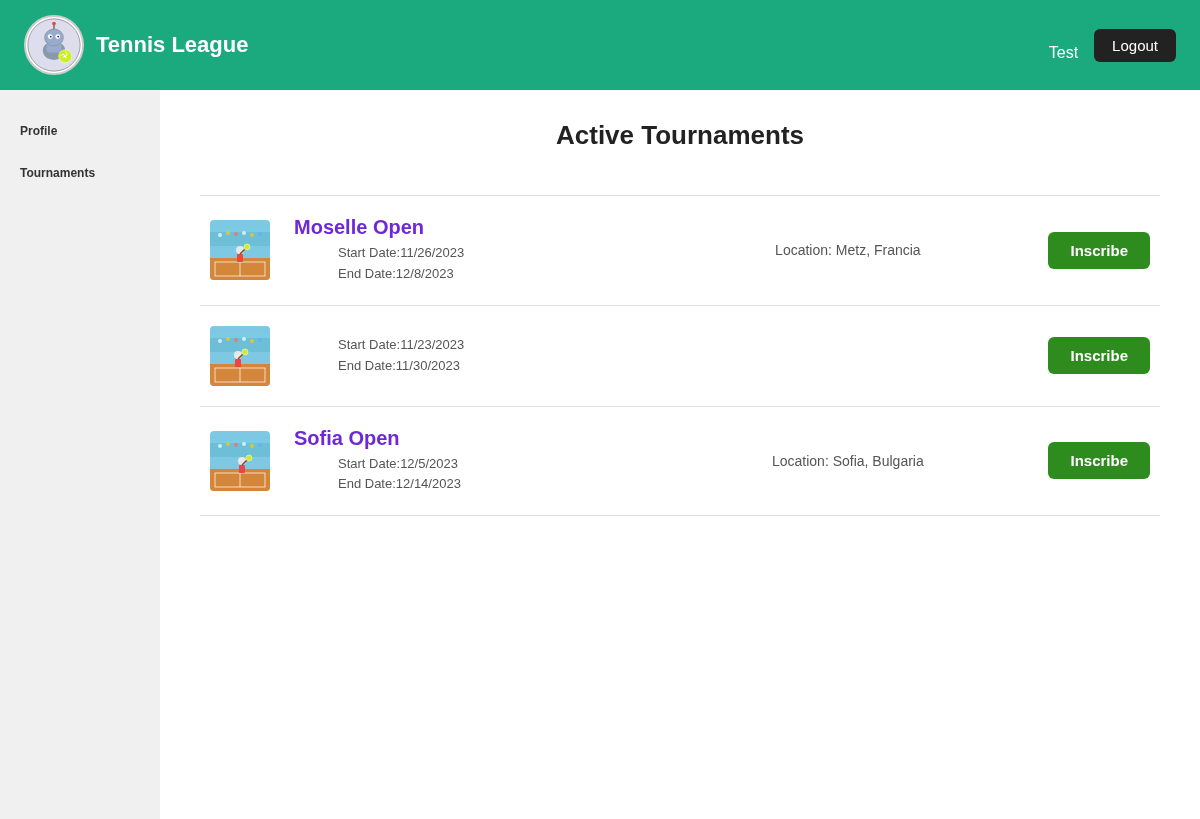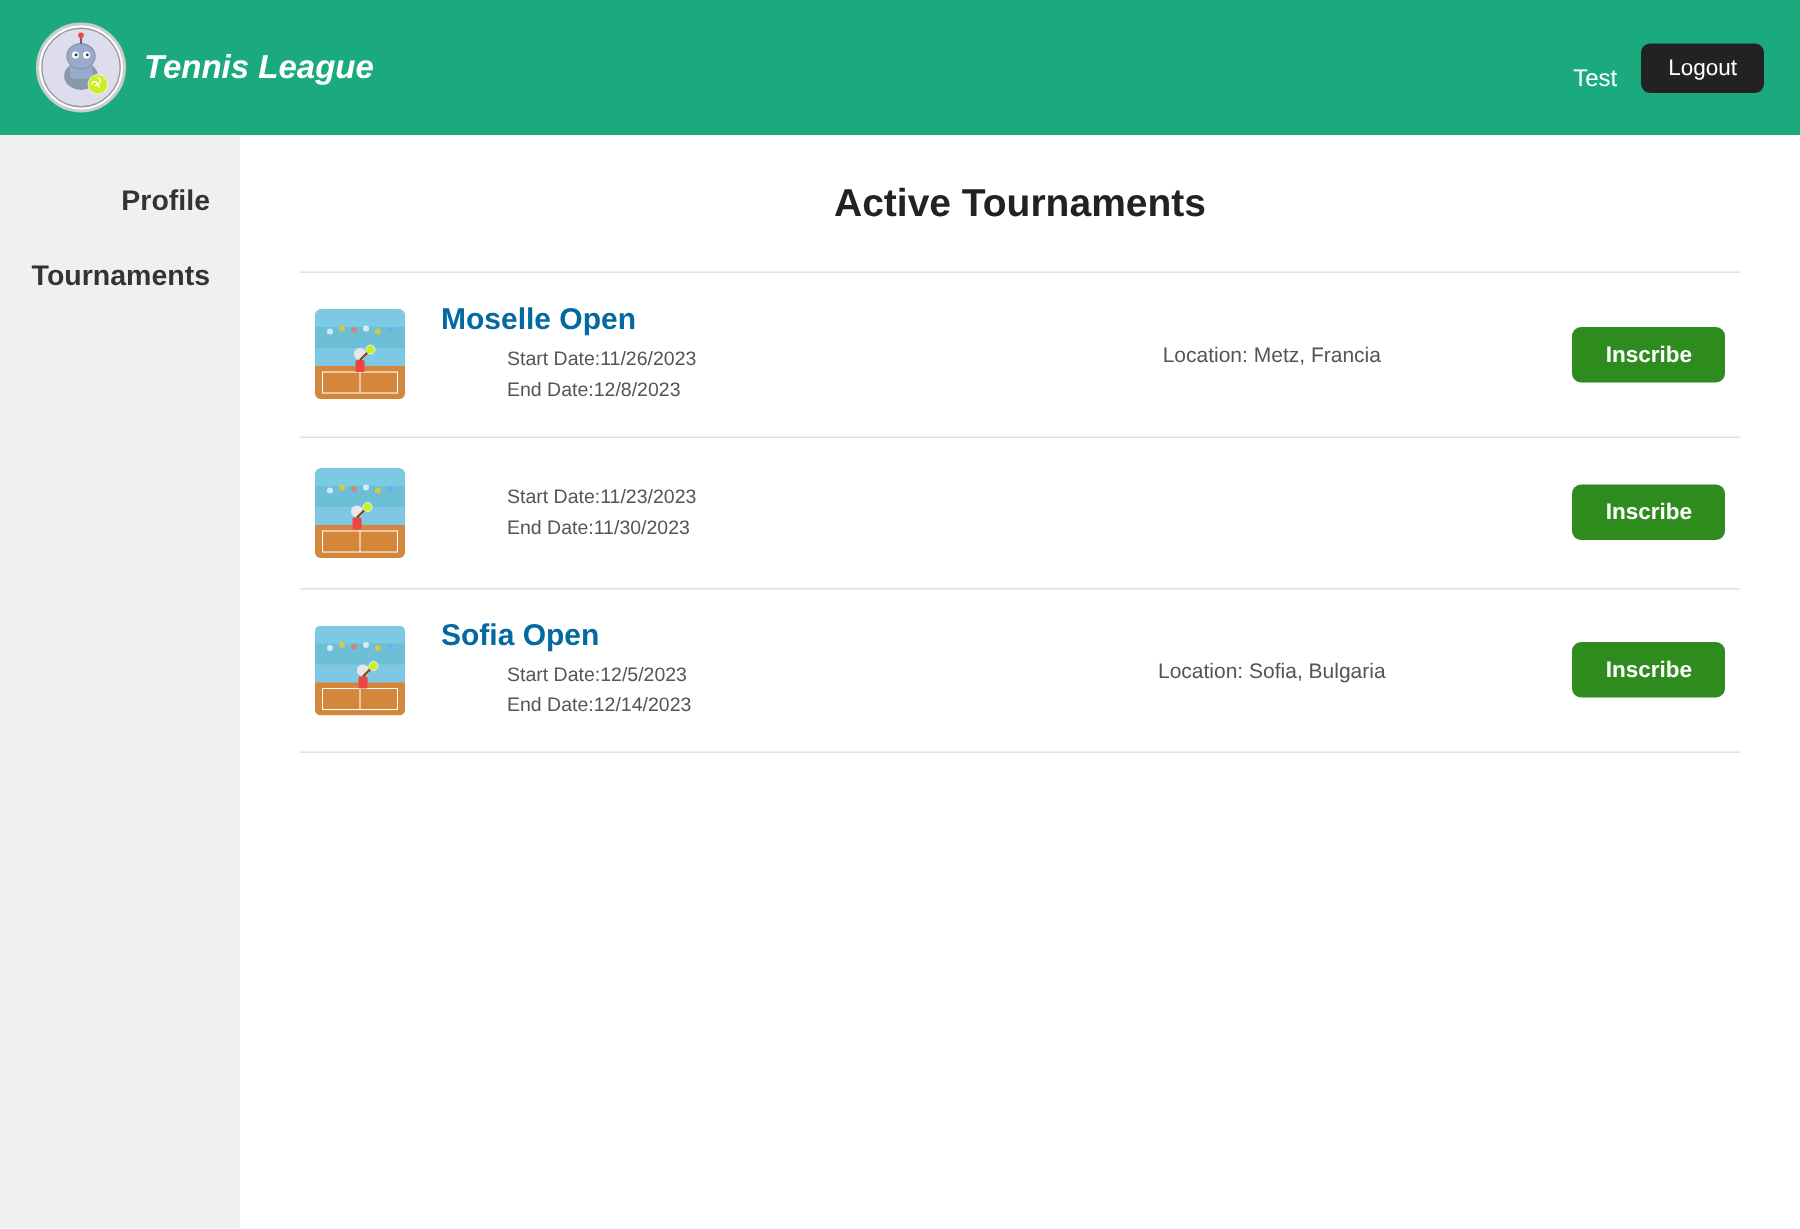--- a/index.html
+++ b/index.html
@@ -11,21 +11,20 @@
       height: 90px;
       display: flex;
       align-items: center;
       padding: 0 24px;
       justify-content: space-between;
     }
     .header-left {
       display: flex;
       align-items: center;
       gap: 12px;
-      font-style: italic;
     }
     .logo-circle {
       width: 60px;
       height: 60px;
       border-radius: 50%;
       background: #fff;
       display: flex;
       align-items: center;
       justify-content: center;
       overflow: hidden;
@@ -65,42 +64,42 @@
     
     .sidebar {
       width: 160px;
       background: #f0f0f0;
       padding: 20px 0;
       flex-shrink: 0;
     }
     .sidebar-item {
       display: block;
       padding: 14px 20px;
-      font-size: 19px;
+      font-size: 12px;
       font-weight: 600;
       color: #333;
       cursor: pointer;
       text-decoration: none;
       background: transparent;
       border: none;
       width: 100%;
-      text-align: right;
+      text-align: left;
     }
 
     
     .main {
       flex: 1;
       background: #fff;
       padding: 30px 40px;
     }
     .page-title {
       text-align: center;
       font-size: 26px;
       font-weight: bold;
-      margin-bottom: 30px;
+      margin-bottom: 44px;
       color: #222;
     }
 
     
     .tournament-card {
       display: flex;
       align-items: center;
       padding: 20px 10px;
       border-bottom: 1px solid #e0e0e0;
       gap: 24px;
@@ -119,21 +118,21 @@
       width: 100%;
       height: 100%;
     }
     .tournament-info {
       flex: 1;
       min-width: 180px;
     }
     .tournament-name {
       font-size: 20px;
       font-weight: bold;
-      color: #0369a1;
+      color: #6d28d9;
       margin-bottom: 4px;
     }
     .tournament-dates {
       font-size: 13px;
       color: #555;
       line-height: 1.6;
       margin-left: 44px;
     }
     .tournament-location {
       flex: 1;

